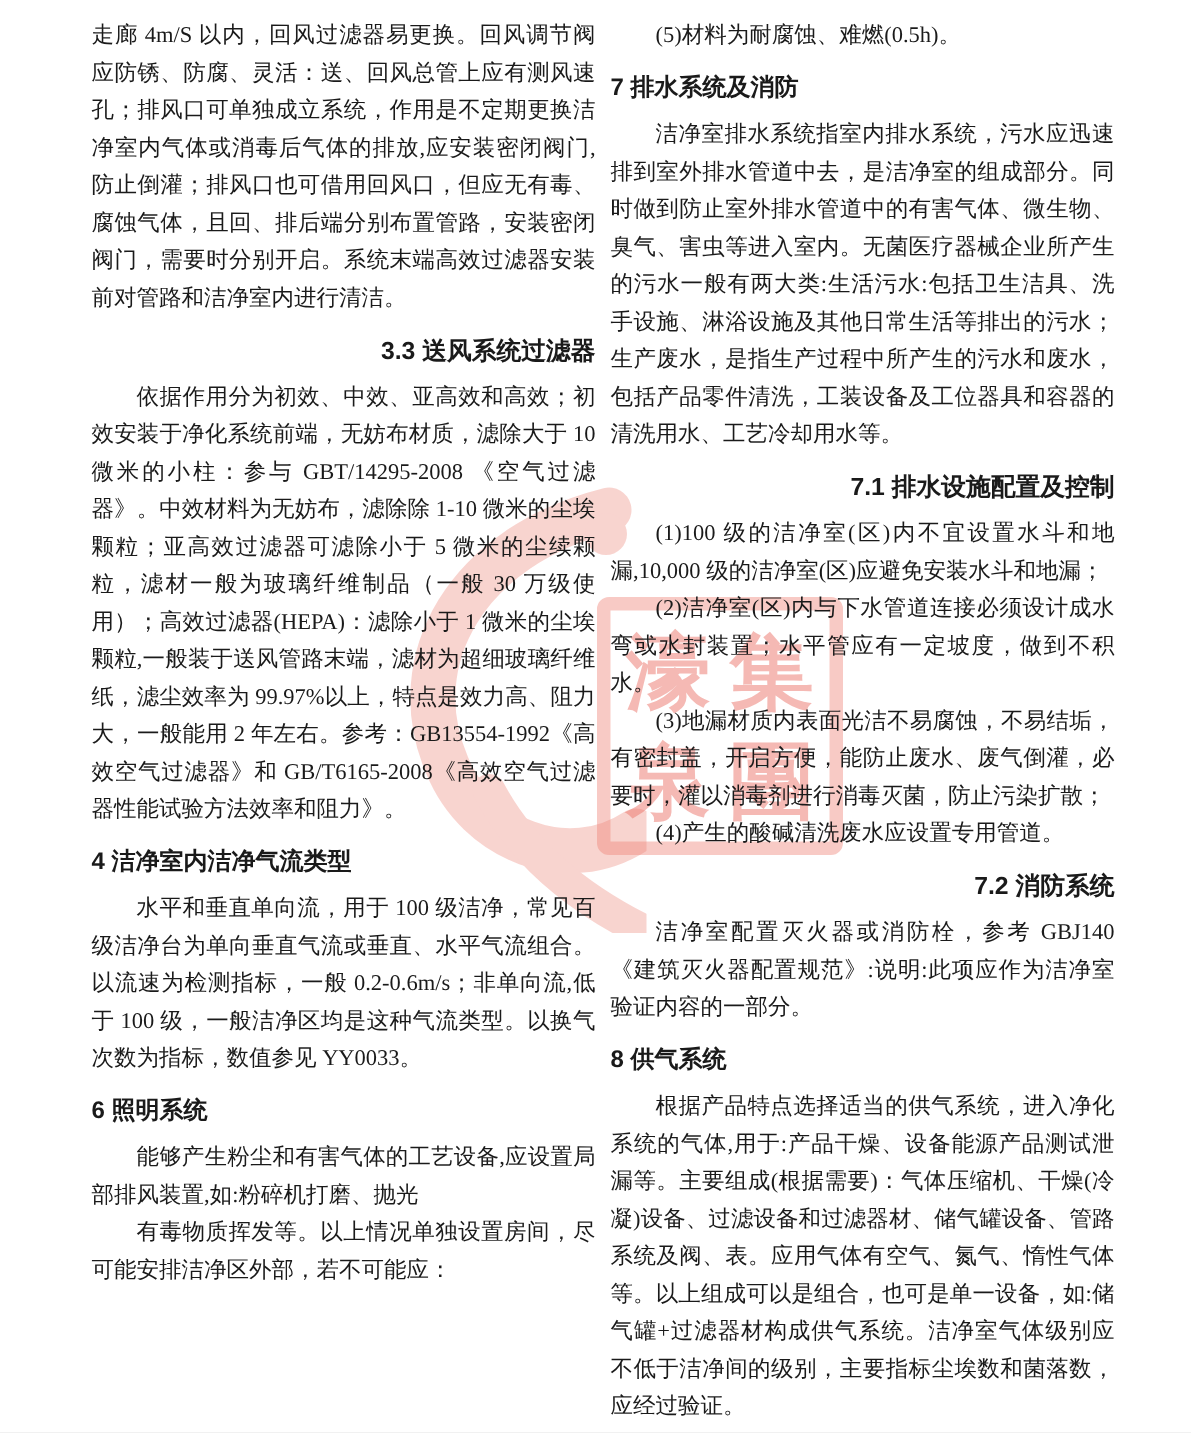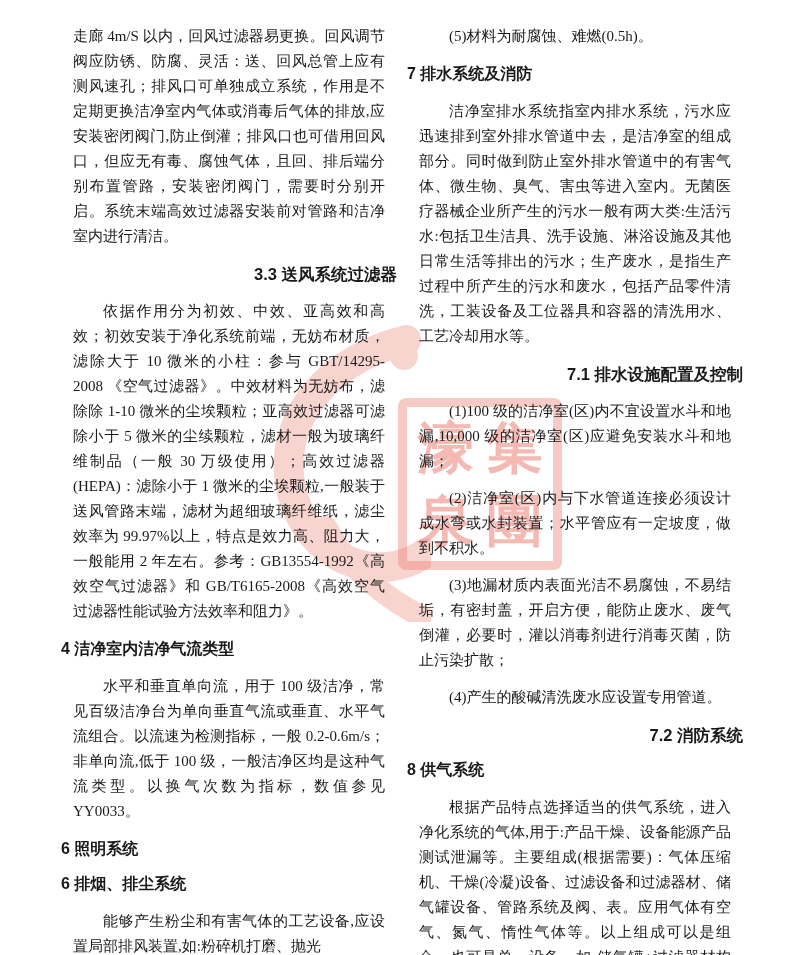--- a/index.html
+++ b/index.html
@@ -16,21 +16,21 @@
     position:absolute;
     top:12px;
     width:336px;
     z-index:2;
     font-size:15px;
     line-height:25px;
     text-align:justify;
   }
   #col-left{left:61px;}
   #col-right{left:407px;}
-  .blk{margin:12px;}
+  .blk{margin:0;}
   .blk.h1{
     font-family:"Liberation Sans", sans-serif;
     font-weight:bold;
     font-size:16px;
     line-height:26px;
     margin:9px 0 6px 0;
     text-align:left;
     text-indent:0;
   }
   .blk.h2{
@@ -99,31 +99,31 @@
     </div>
   </div>
 
   <div class="column" id="col-left">
       <div class="blk p_cont">走廊 4m/S 以内，回风过滤器易更换。回风调节阀应防锈、防腐、灵活：送、回风总管上应有测风速孔；排风口可单独成立系统，作用是不定期更换洁净室内气体或消毒后气体的排放,应安装密闭阀门,防止倒灌；排风口也可借用回风口，但应无有毒、腐蚀气体，且回、排后端分别布置管路，安装密闭阀门，需要时分别开启。系统末端高效过滤器安装前对管路和洁净室内进行清洁。</div>
       <div class="blk h2">3.3 送风系统过滤器</div>
       <div class="blk p">依据作用分为初效、中效、亚高效和高效；初效安装于净化系统前端，无妨布材质，滤除大于 10 微米的小柱：参与 GBT/14295-2008 《空气过滤器》。中效材料为无妨布，滤除除 1-10 微米的尘埃颗粒；亚高效过滤器可滤除小于 5 微米的尘续颗粒，滤材一般为玻璃纤维制品（一般 30 万级使用）；高效过滤器(HEPA)：滤除小于 1 微米的尘埃颗粒,一般装于送风管路末端，滤材为超细玻璃纤维纸，滤尘效率为 99.97%以上，特点是效力高、阻力大，一般能用 2 年左右。参考：GB13554-1992《高效空气过滤器》和 GB/T6165-2008《高效空气过滤器性能试验方法效率和阻力》。</div>
       <div class="blk h1">4 洁净室内洁净气流类型</div>
       <div class="blk p">水平和垂直单向流，用于 100 级洁净，常见百级洁净台为单向垂直气流或垂直、水平气流组合。以流速为检测指标，一般 0.2-0.6m/s；非单向流,低于 100 级，一般洁净区均是这种气流类型。以换气次数为指标，数值参见 YY0033。</div>
       <div class="blk h1">6 照明系统</div>
-      <div class="blk h1">6 排烟、排尘系统</div>
       <div class="blk p">能够产生粉尘和有害气体的工艺设备,应设置局部排风装置,如:粉碎机打磨、抛光</div>
       <div class="blk p">有毒物质挥发等。以上情况单独设置房间，尽可能安排洁净区外部，若不可能应：</div>
     </div>
   <div class="column" id="col-right">
       <div class="blk li">(5)材料为耐腐蚀、难燃(0.5h)。</div>
       <div class="blk h1">7 排水系统及消防</div>
       <div class="blk p">洁净室排水系统指室内排水系统，污水应迅速排到室外排水管道中去，是洁净室的组成部分。同时做到防止室外排水管道中的有害气体、微生物、臭气、害虫等进入室内。无菌医疗器械企业所产生的污水一般有两大类:生活污水:包括卫生洁具、洗手设施、淋浴设施及其他日常生活等排出的污水；生产废水，是指生产过程中所产生的污水和废水，包括产品零件清洗，工装设备及工位器具和容器的清洗用水、工艺冷却用水等。</div>
       <div class="blk h2">7.1 排水设施配置及控制</div>
       <div class="blk li">(1)100 级的洁净室(区)内不宜设置水斗和地漏,10,000 级的洁净室(区)应避免安装水斗和地漏；</div>
       <div class="blk li">(2)洁净室(区)内与下水管道连接必须设计成水弯或水封装置；水平管应有一定坡度，做到不积水。</div>
       <div class="blk li">(3)地漏材质内表面光洁不易腐蚀，不易结垢，有密封盖，开启方便，能防止废水、废气倒灌，必要时，灌以消毒剂进行消毒灭菌，防止污染扩散；</div>
       <div class="blk li">(4)产生的酸碱清洗废水应设置专用管道。</div>
       <div class="blk h2">7.2 消防系统</div>
+      <div class="blk p">洁净室配置灭火器或消防栓，参考 GBJ140《建筑灭火器配置规范》:说明:此项应作为洁净室验证内容的一部分。</div>
       <div class="blk h1">8 供气系统</div>
       <div class="blk p">根据产品特点选择适当的供气系统，进入净化系统的气体,用于:产品干燥、设备能源产品测试泄漏等。主要组成(根据需要)：气体压缩机、干燥(冷凝)设备、过滤设备和过滤器材、储气罐设备、管路系统及阀、表。应用气体有空气、氮气、惰性气体等。以上组成可以是组合，也可是单一设备，如:储气罐+过滤器材构成供气系统。洁净室气体级别应不低于洁净间的级别，主要指标尘埃数和菌落数，应经过验证。</div>
     </div>
 
 </div>
 
 </body></html>

